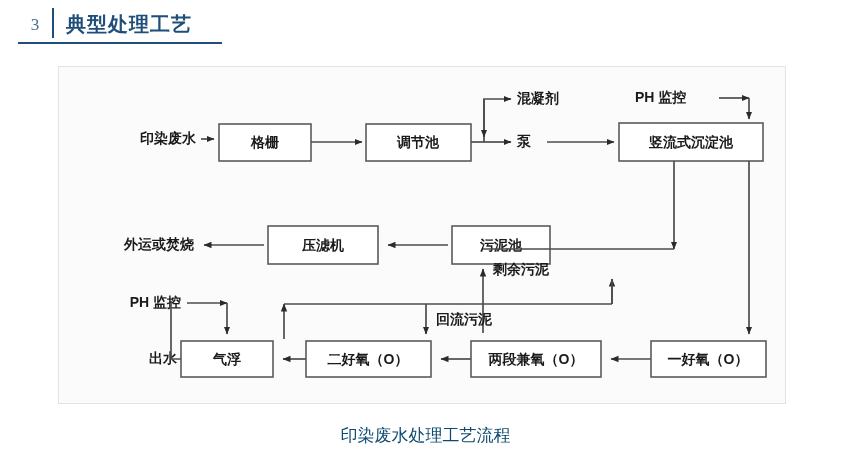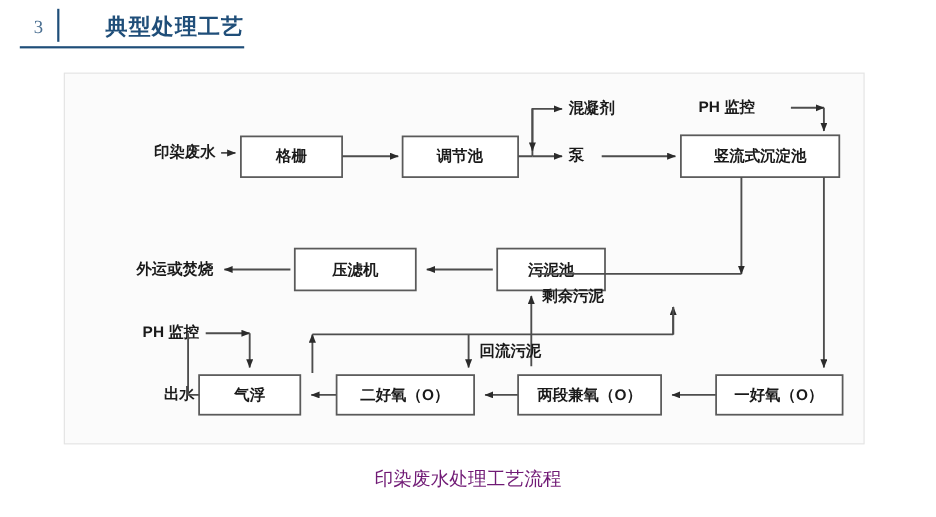--- a/index.html
+++ b/index.html
@@ -42,21 +42,20 @@
     margin: 2px 0 4px 0;
   }
   #section-title {
     flex: 1;
     padding-left: 12px;
     font-size: 20px;
     font-weight: bold;
     color: #1f4e79;
     letter-spacing: 1px;
     white-space: nowrap;
-    text-align: right;
   }
 
   
   #diagram-panel {
     position: absolute;
     left: 58px;
     top: 66px;
     width: 728px;
     height: 338px;
     background: #fbfbfb;
@@ -101,21 +100,21 @@
   .free-label.start { text-anchor: start; }
 
   
   #figure-caption {
     position: absolute;
     left: 0;
     top: 424px;
     width: 851px;
     text-align: center;
     font-size: 17px;
-    color: #701a75;
+    color: #0c4a6e;
     font-family: "Liberation Sans", "DejaVu Sans", sans-serif;
   }
 </style>
 </head>
 <body>
 
 <div id="section-header">
   <div id="section-number">3</div>
   <div id="section-divider"></div>
   <div id="section-title">典型处理工艺</div>

